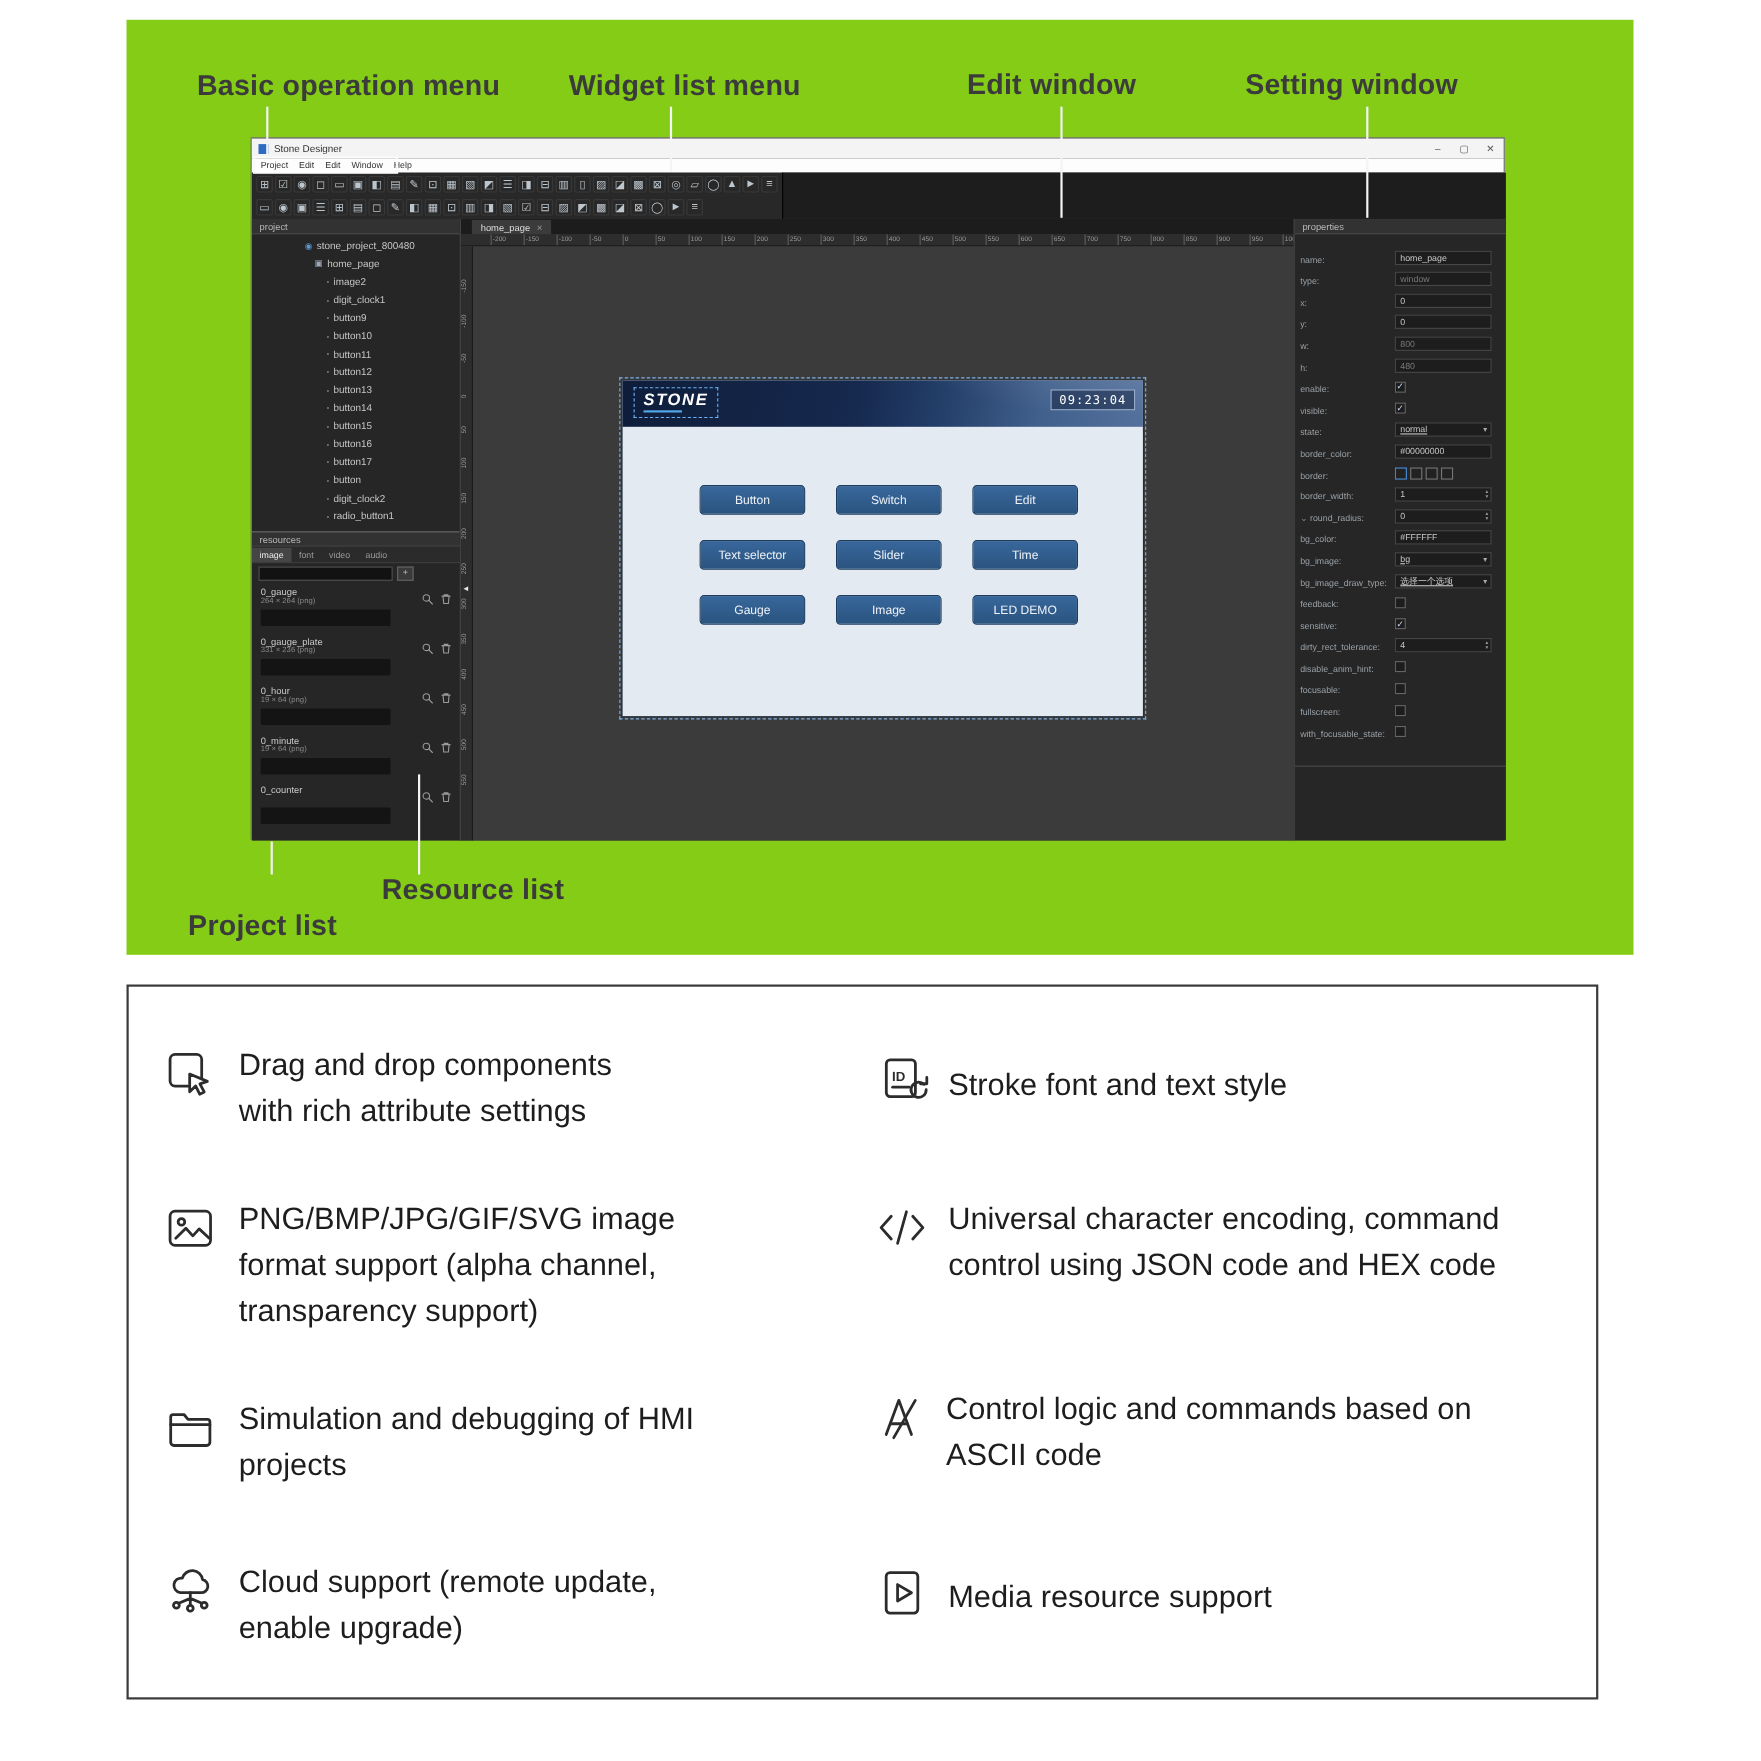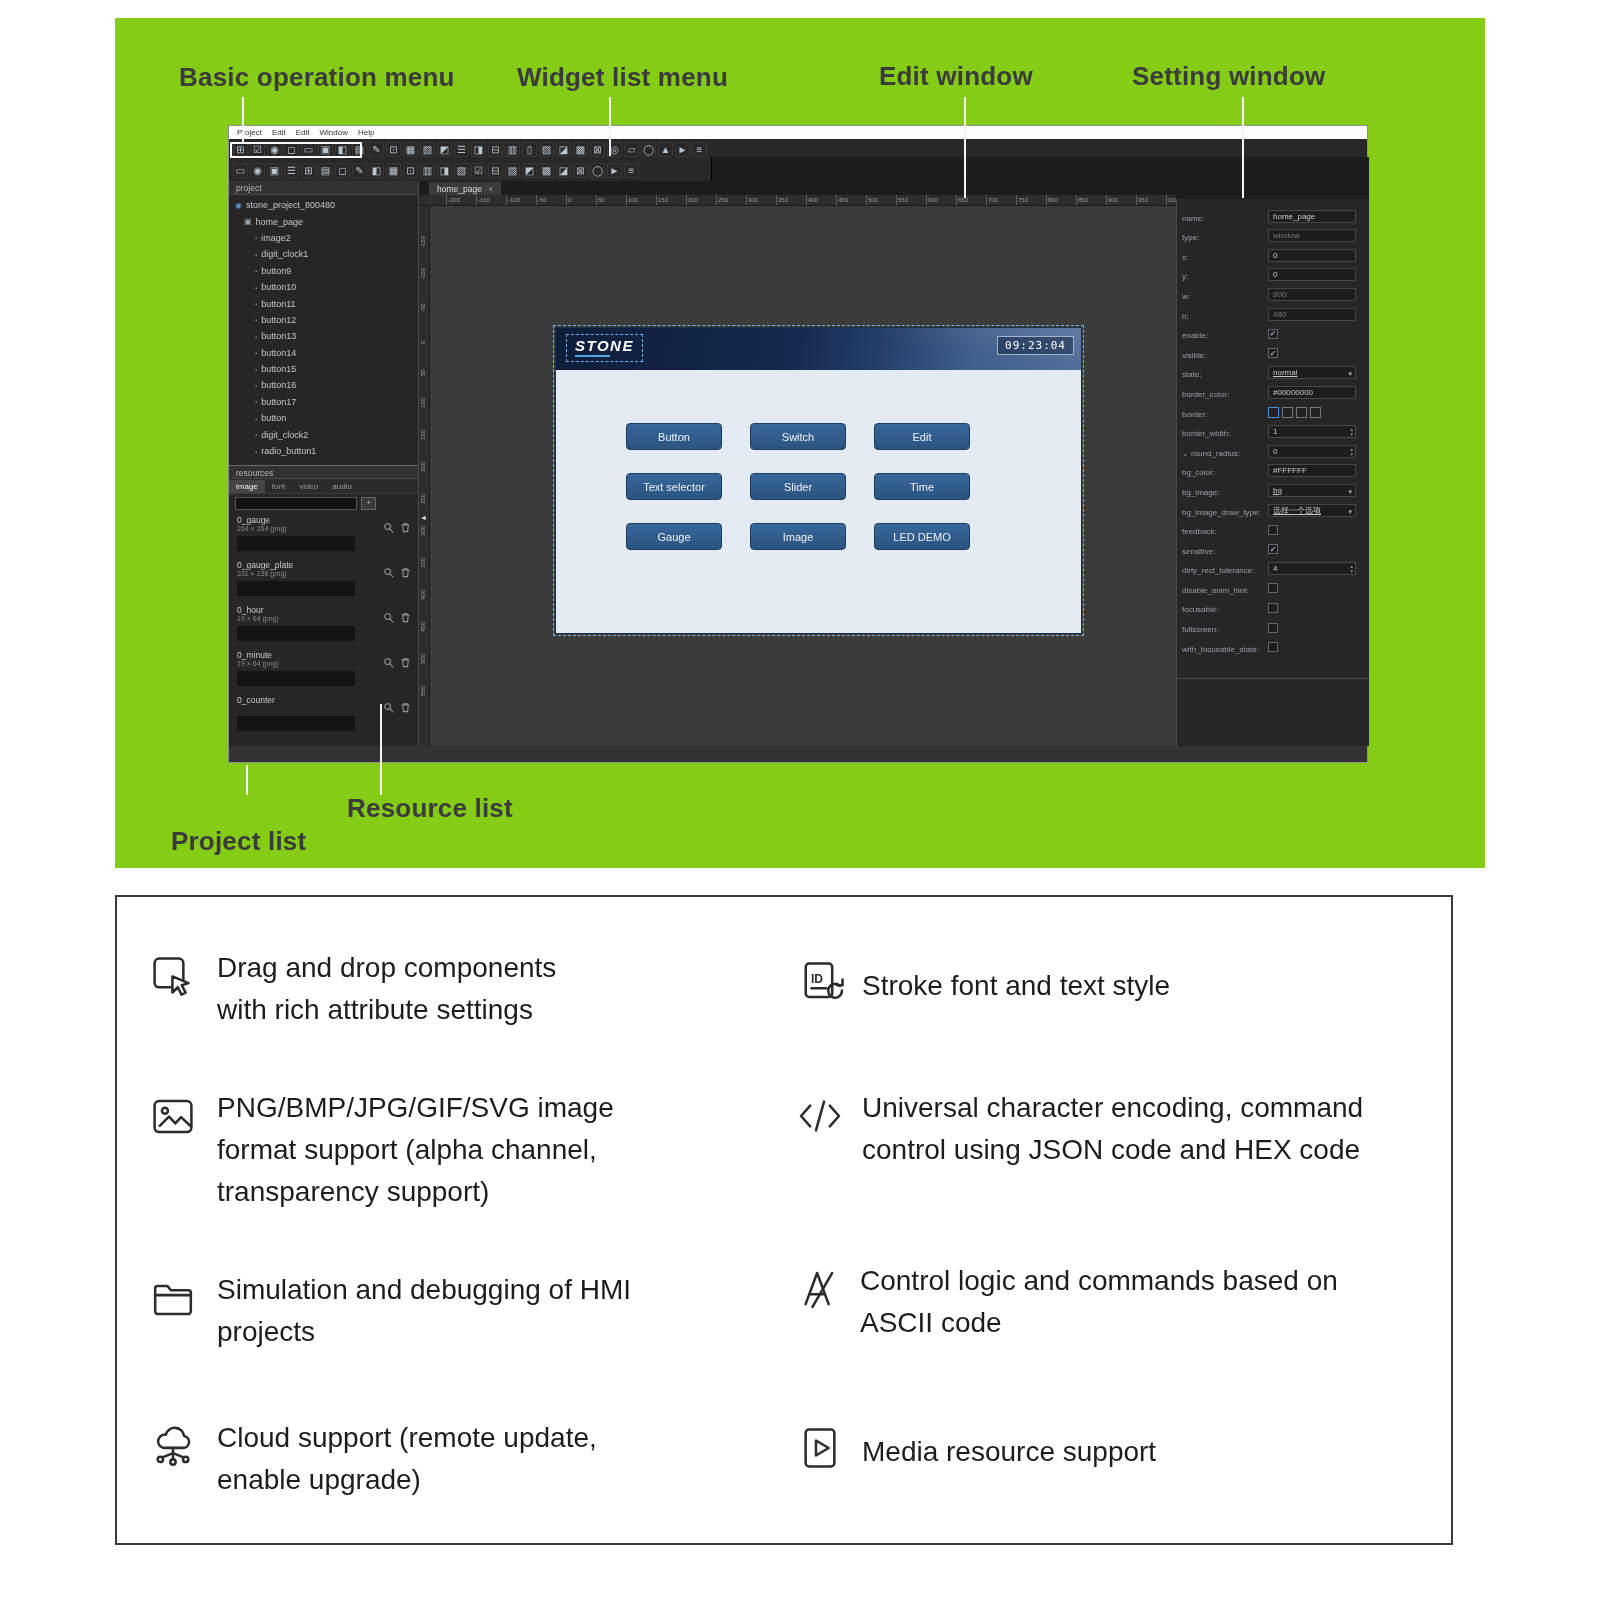--- a/index.html
+++ b/index.html
@@ -32,21 +32,21 @@
        font-size:10px;color:#bdc6cd;border:1px solid rgba(255,255,255,.08);border-radius:2px;box-sizing:border-box;flex:none;}
   .tb-dark{position:absolute;left:482px;top:31px;width:657px;height:42px;background:#1d1d1d;border-left:1px solid #000;}
   .content{display:flex;height:565px;background:#333;}
 
   
   .panel-header{height:14px;line-height:14px;background:#323232;color:#b8b8b8;font-size:8.5px;padding-left:7px;
                 border-bottom:1px solid #474747;box-sizing:border-box;}
 
   
   .left-col{width:190px;flex:none;background:#262626;border-right:1px solid #4a4a4a;box-sizing:border-box;overflow:hidden;}
-  .tree{height:268px;overflow:hidden;padding-top:2px;}
+  .tree{height:268px;overflow:hidden;padding-top:2px;padding-left:42px;}
   .tree-item{height:16.4px;display:flex;align-items:center;gap:4px;font-size:9px;color:#c6c6c6;padding-left:26px;}
   .tree-item.root{padding-left:6px}.tree-item.page{padding-left:15px}
   .ticon{flex:none;line-height:1;}
   .ti-root::before{content:"◉";color:#5b96d2;font-size:8px;}
   .ti-page::before{content:"▣";color:#9aa7b5;font-size:8px;}
   .ti-leaf::before{content:"▪";color:#8a8a8a;font-size:6px;}
   .res-header{border-top:1px solid #6a6a6a;}
   .res-tabs{height:14px;display:flex;align-items:center;background:#2b2b2b;border-bottom:1px solid #3d3d3d;}
   .res-tab{font-size:8px;color:#9a9a9a;padding:2px 7px;}
   .res-tabs span.res-tab:nth-of-type(1){background:#454545;color:#ececec;}
@@ -72,21 +72,21 @@
   .hruler{height:11px;background:#2d2d2d;border-bottom:1px solid #1a1a1a;display:flex;padding-left:27px;overflow:hidden;box-sizing:border-box;}
   .htick{flex:none;width:30px;font-size:6px;color:#9a9a9a;border-left:1px solid #5f5f5f;padding-left:1px;line-height:10px;box-sizing:border-box;}
   .canvas-body{flex:1;position:relative;background:#3b3b3b;}
   .vruler{position:absolute;left:0;top:0;bottom:0;width:11px;background:#2d2d2d;border-right:1px solid #1a1a1a;
           display:flex;flex-direction:column;padding-top:10px;overflow:hidden;box-sizing:border-box;}
   .vtick{height:32px;flex:none;writing-mode:vertical-rl;transform:rotate(180deg);font-size:6px;color:#9a9a9a;margin-left:1px;}
   .canvas-marker{position:absolute;left:1px;top:300px;}
   .canvas-marker::before{content:"◄";color:#e8e8e8;font-size:7px;}
 
   
-  .preview{position:absolute;left:137px;top:122px;width:525px;height:305px;background:#e3eaf1;
+  .preview{position:absolute;left:147px;top:122px;width:473px;height:305px;background:#e3eaf1;
            outline:1px dashed #7fb2e8;outline-offset:2px;box-shadow:0 0 0 1px #23313f;}
   .pv-band{position:relative;height:42px;
            background:linear-gradient(100deg,#0e1d3a 0%,#16294e 45%,#24406b 62%,#41608c 80%,#54709c 100%);}
   .pv-band::after{content:"";position:absolute;right:0;top:0;width:55%;height:100%;
            background:radial-gradient(ellipse at 100% -70%,rgba(255,255,255,.16),transparent 62%);}
   .pv-logo{position:absolute;left:10px;top:6px;z-index:2;padding:2px 8px 4px;border:1px dashed #6ab0f3;
            color:#fff;font-size:15px;font-weight:bold;font-style:italic;letter-spacing:1.5px;}
   .pv-logo::after{content:"";display:block;height:2px;width:60%;background:#53a7e8;margin-top:1px;}
   .pv-clock{position:absolute;right:7px;top:8px;z-index:2;border:1px solid #9db4d2;color:#fff;
             font-family:"DejaVu Sans Mono",monospace;font-size:11px;letter-spacing:1px;padding:2px 7px;
@@ -142,20 +142,29 @@
 <div class="stage">
 
   <section class="gray-panel">
 
     <div class="callout lbl-basic">Basic operation menu</div>
     <div class="callout lbl-widget">Widget list menu</div>
     <div class="callout lbl-edit">Edit window</div>
     <div class="callout lbl-setting">Setting window</div>
 
     <div class="app">
+      <div class="titlebar">
+        <span class="app-ico"></span>
+        <span class="app-title">Stone Designer</span>
+        <span class="wcs">
+          <span class="wc wc-min"></span>
+          <span class="wc wc-max"></span>
+          <span class="wc wc-close"></span>
+        </span>
+      </div>
 
       <div class="menubar">
 
       <span class="menu-item">Project</span>
           <span class="menu-item">Edit</span>
           <span class="menu-item">Edit</span>
           <span class="menu-item">Window</span>
           <span class="menu-item">Help</span>
         </div>
       <div class="menu-outline"></div>

